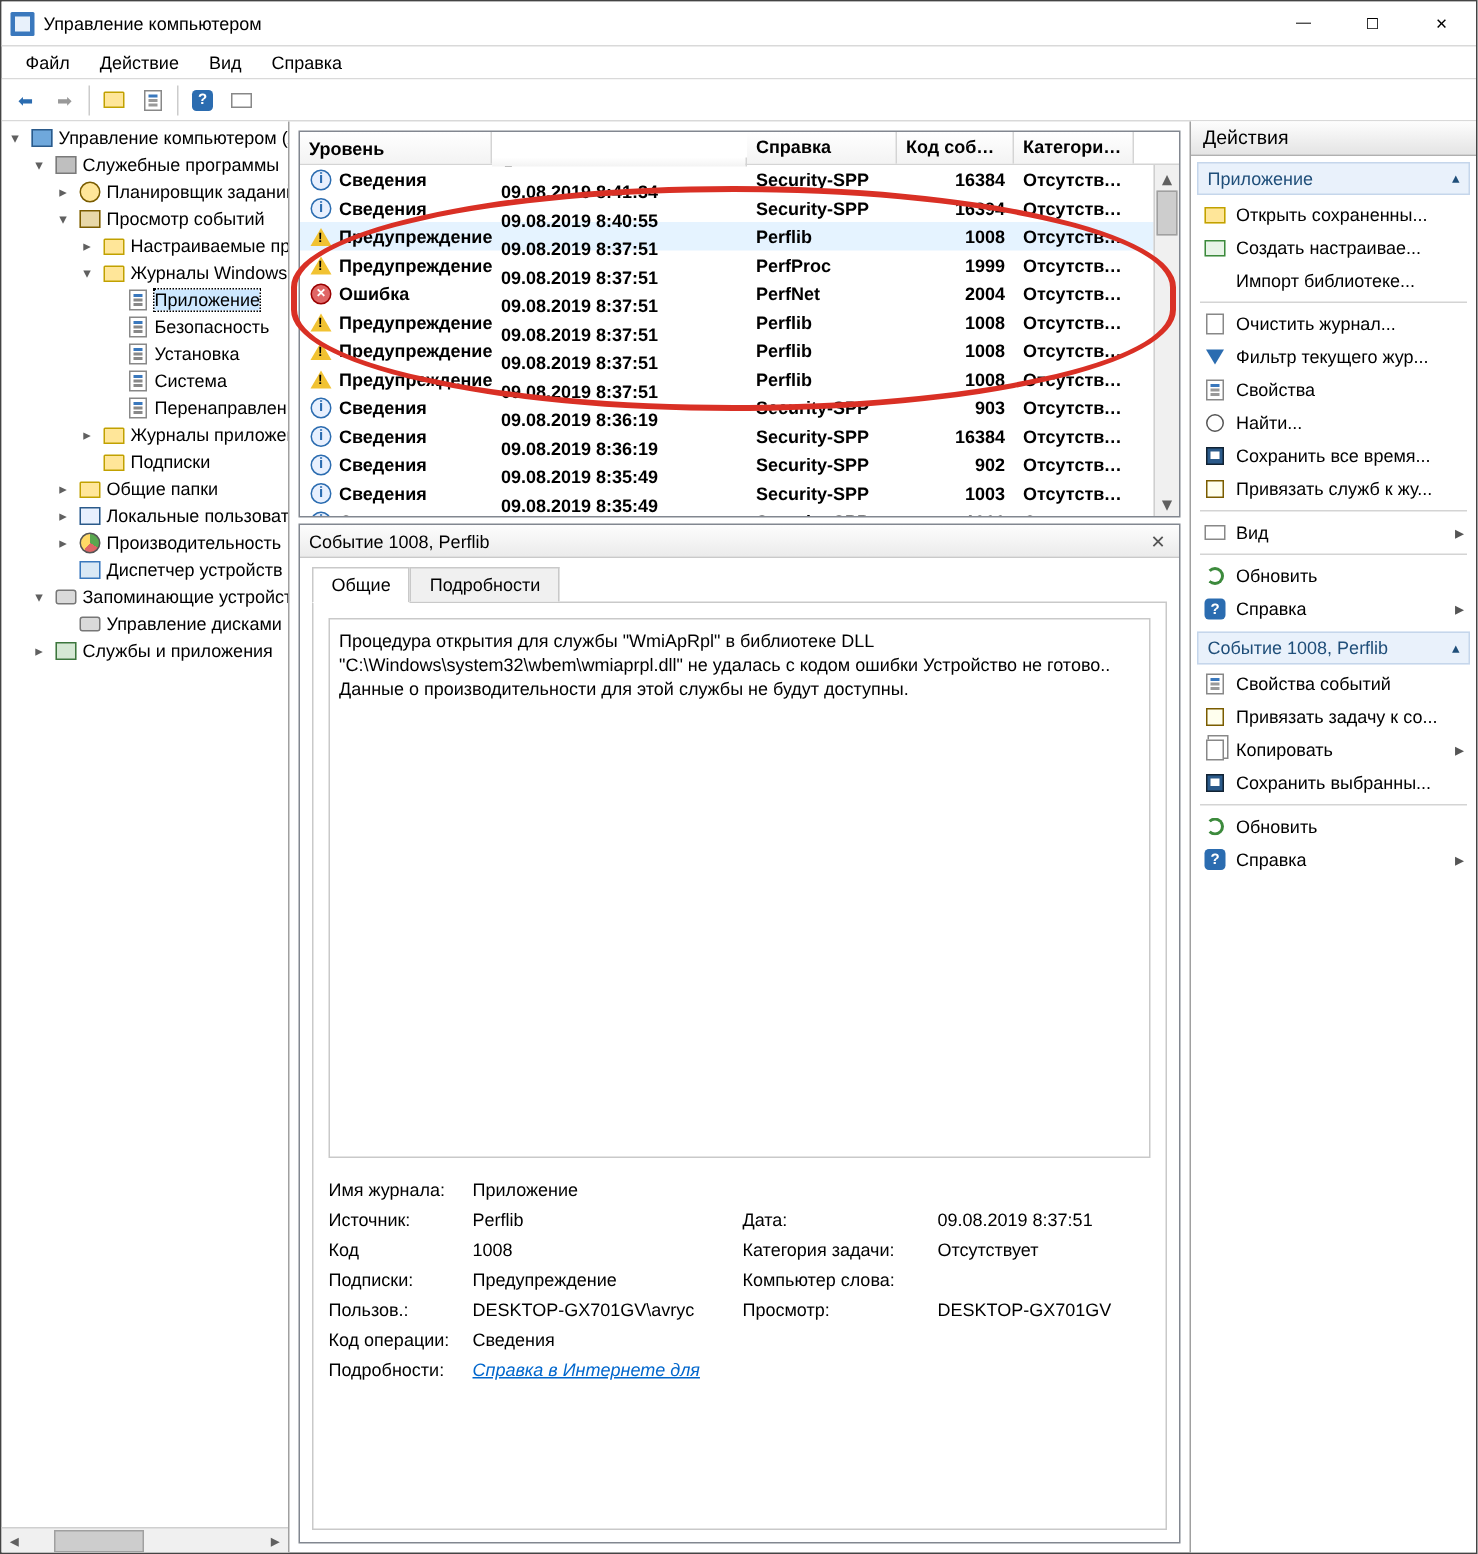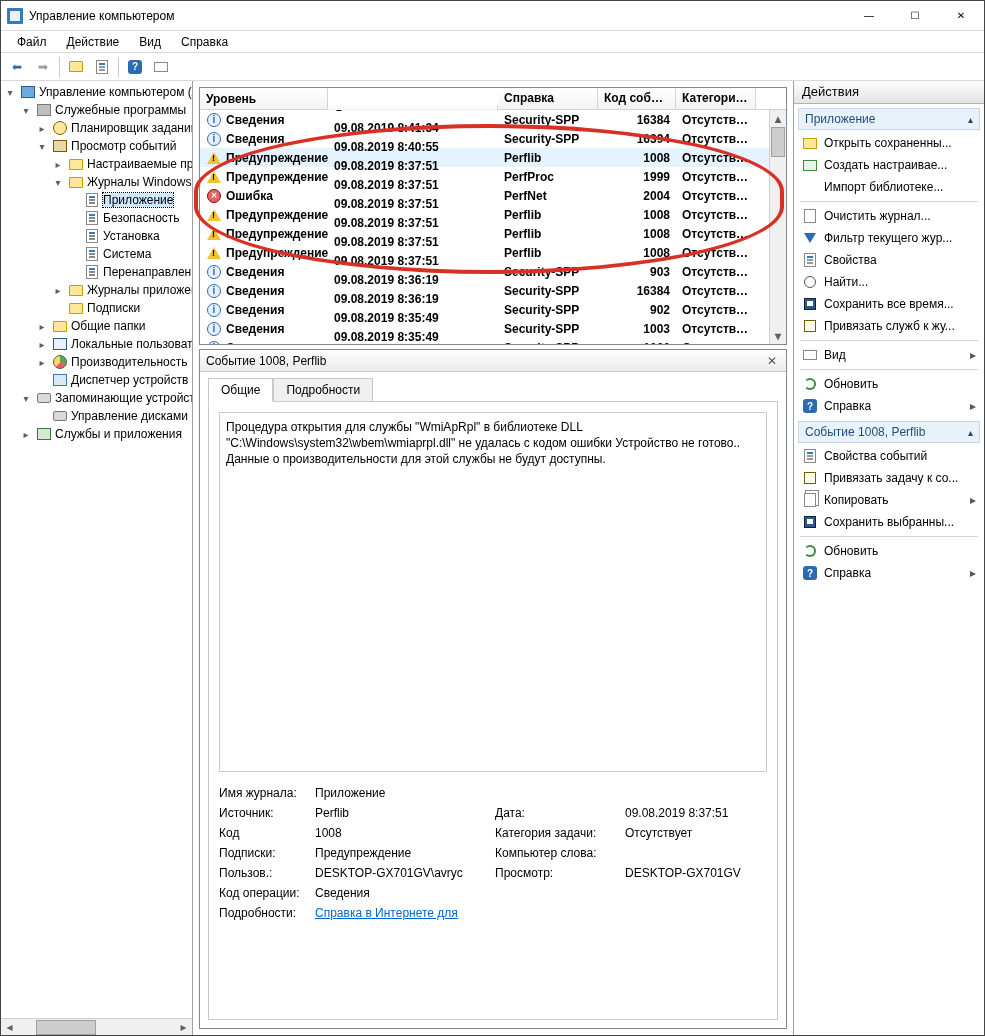--- a/index.html
+++ b/index.html
@@ -271,21 +271,21 @@
     overflow:auto;
   }
   .props{
     margin-top:14px;
     display:grid;
     grid-template-columns: 96px 180px 130px auto;
     row-gap:6px;
     font-size:12px;
   }
   .prop-label{ color:#000; }
-  .prop-link{ color:#0066cc; text-decoration:underline; }
+  .prop-link{ color:#0066cc; text-decoration:underline;font-style:italic; }
 
   
   .actions-pane{
     width:190px;
     background:#fff;
     display:flex;flex-direction:column;
   }
   .actions-header{
     height:23px;background:linear-gradient(#fdfdfd,#e4e4e4);
     border-bottom:1px solid #b0b0b0;

